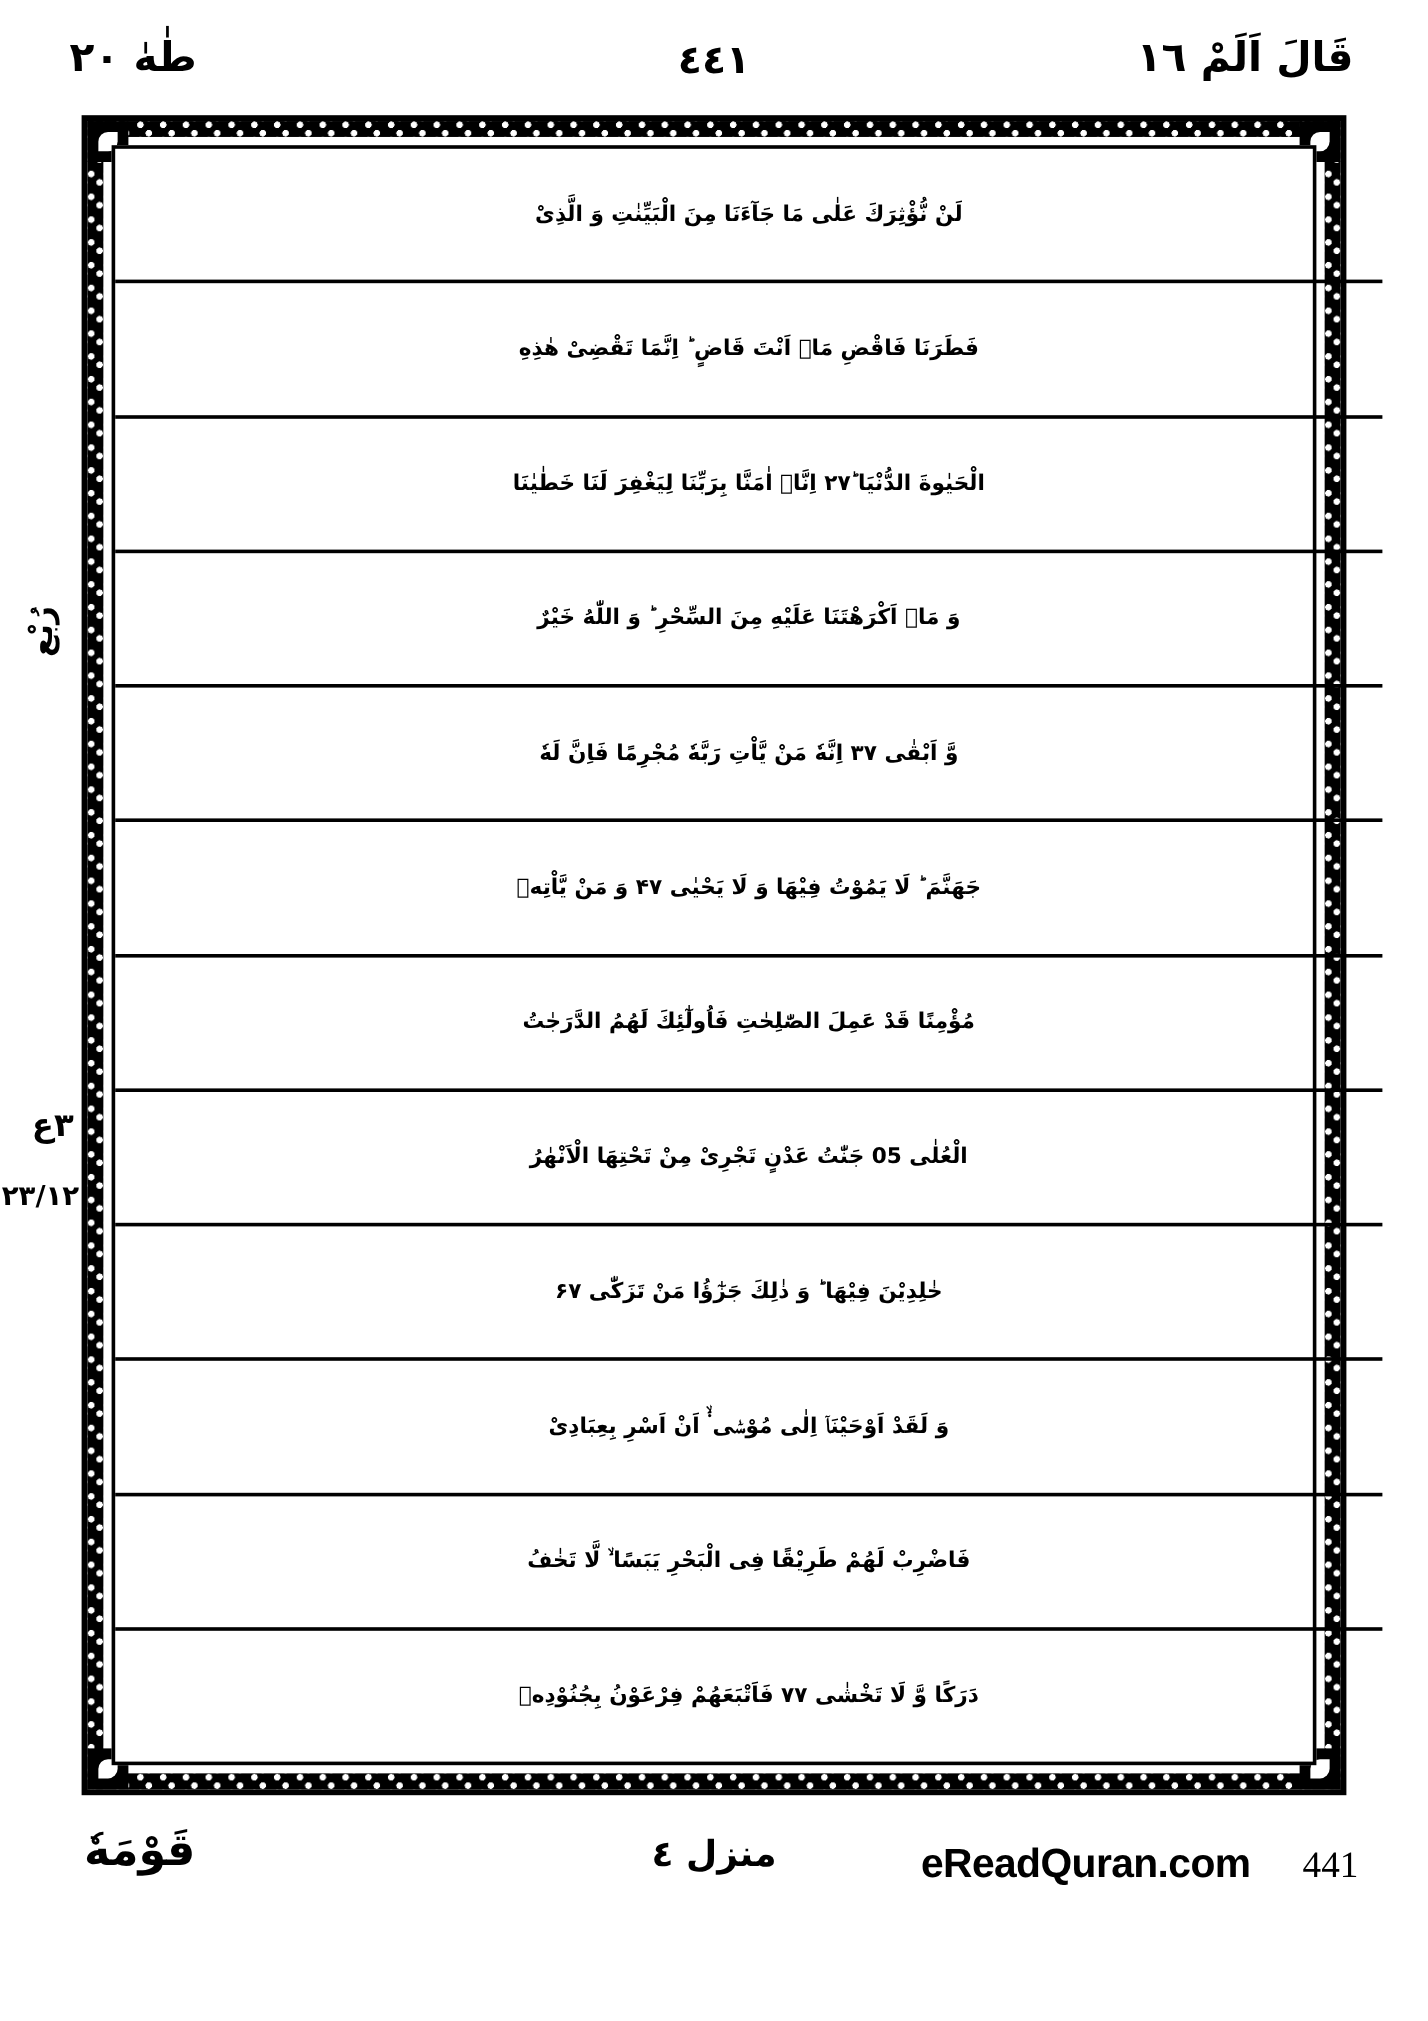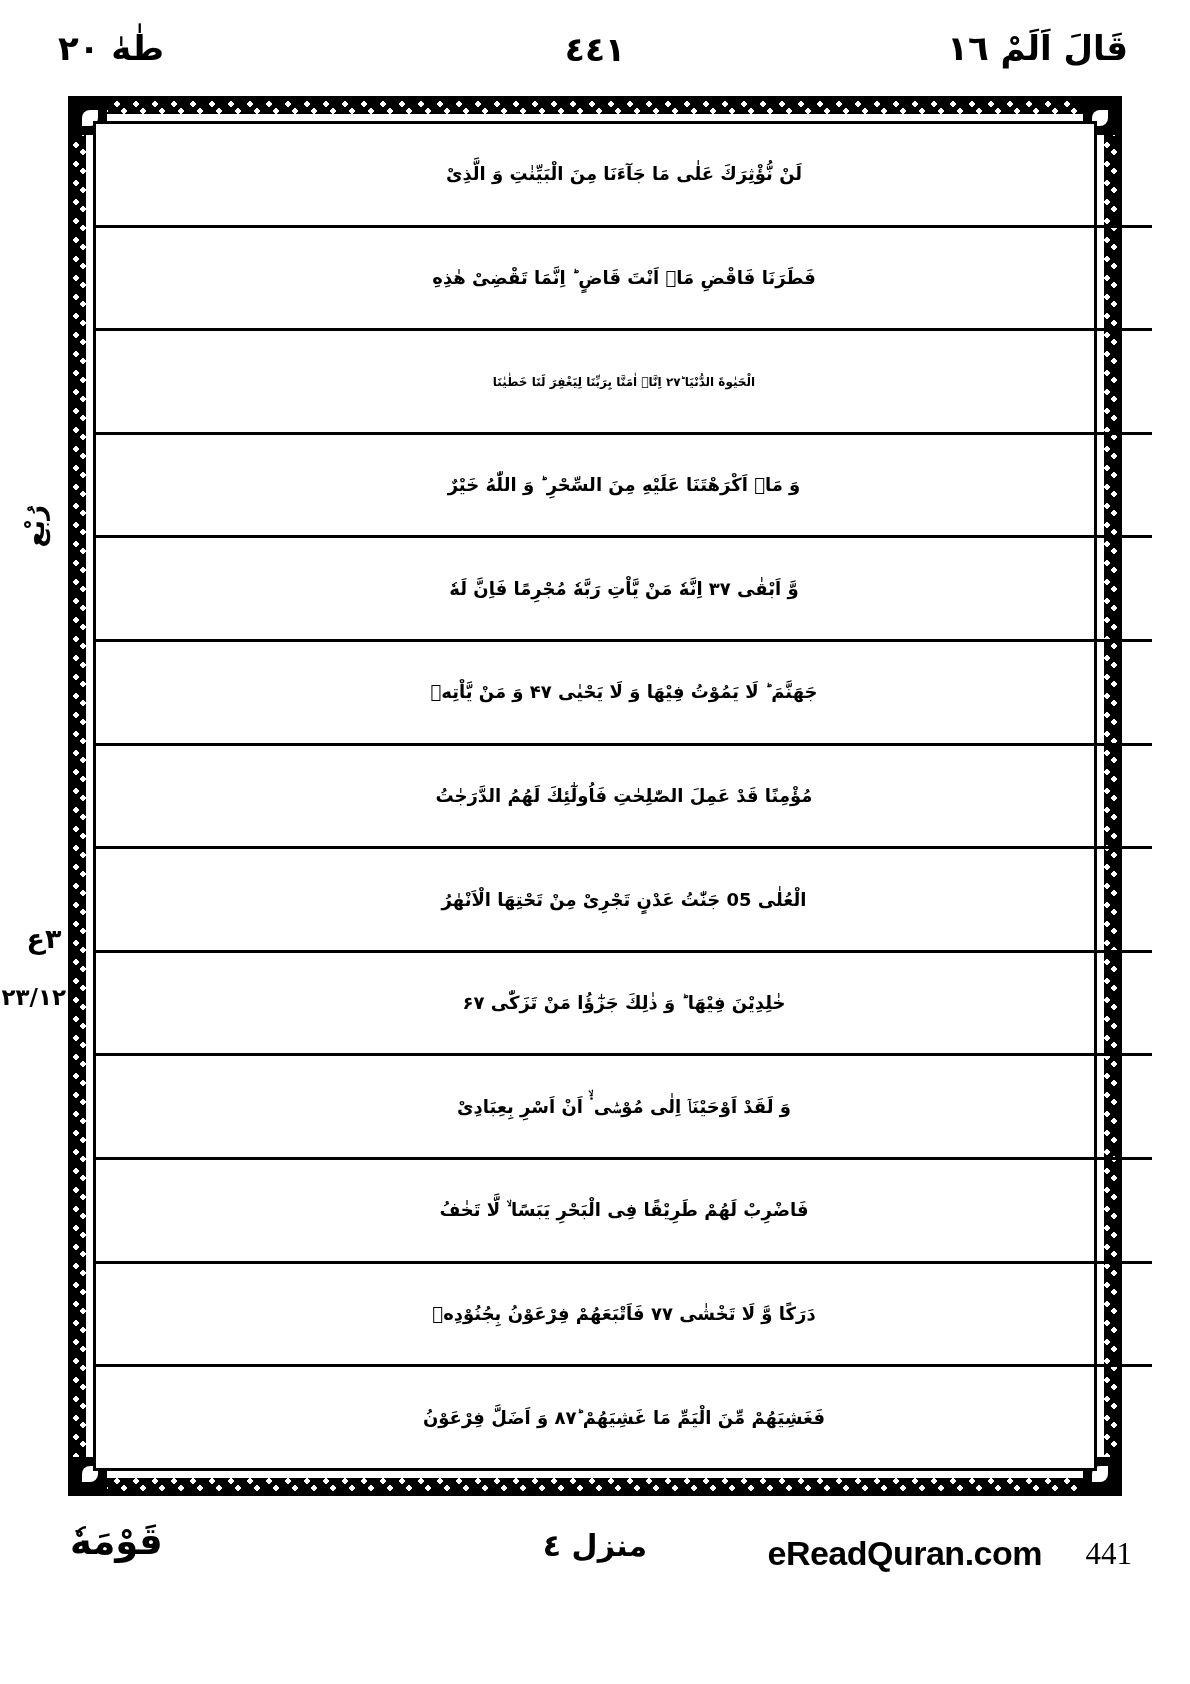--- a/index.html
+++ b/index.html
@@ -211,21 +211,21 @@
   </div>
 
   <div class="textblock">
     <div class="ayah-line">
         <div class="ayah-text" style="font-size: 18px;">لَنْ نُّؤْثِرَكَ عَلٰى مَا جَآءَنَا مِنَ الْبَيِّنٰتِ وَ الَّذِىْ</div>
       </div>
     <div class="ayah-line">
         <div class="ayah-text" style="font-size: 18px;">فَطَرَنَا فَاقْضِ مَاۤ اَنْتَ قَاضٍ ؕ اِنَّمَا تَقْضِىْ هٰذِهِ</div>
       </div>
     <div class="ayah-line">
-        <div class="ayah-text" style="font-size: 12px;">الْحَيٰوةَ الدُّنْيَا ؕ۷۲ اِنَّاۤ اٰمَنَّا بِرَبِّنَا لِيَغْفِرَ لَنَا خَطٰيٰنَا</div>
+        <div class="ayah-text" style="font-size: 18px;">الْحَيٰوةَ الدُّنْيَا ؕ۷۲ اِنَّاۤ اٰمَنَّا بِرَبِّنَا لِيَغْفِرَ لَنَا خَطٰيٰنَا</div>
       </div>
     <div class="ayah-line">
         <div class="ayah-text" style="font-size: 18px;">وَ مَاۤ اَكْرَهْتَنَا عَلَيْهِ مِنَ السِّحْرِ ؕ وَ اللّٰهُ خَيْرٌ</div>
       </div>
     <div class="ayah-line">
         <div class="ayah-text" style="font-size: 18px;">وَّ اَبْقٰى ۷۳ اِنَّهٗ مَنْ يَّاْتِ رَبَّهٗ مُجْرِمًا فَاِنَّ لَهٗ</div>
       </div>
     <div class="ayah-line">
         <div class="ayah-text" style="font-size: 18px;">جَهَنَّمَ ؕ لَا يَمُوْتُ فِيْهَا وَ لَا يَحْيٰى ۷۴ وَ مَنْ يَّاْتِهٖ</div>
       </div>
@@ -239,23 +239,20 @@
         <div class="ayah-text" style="font-size: 18px;">خٰلِدِيْنَ فِيْهَا ؕ وَ ذٰلِكَ جَزٰٓؤُا مَنْ تَزَكّٰى ۷۶</div>
       </div>
     <div class="ayah-line">
         <div class="ayah-text" style="font-size: 18px;">وَ لَقَدْ اَوْحَيْنَاۤ اِلٰى مُوْسٰۤى ۬ۙ اَنْ اَسْرِ بِعِبَادِىْ</div>
       </div>
     <div class="ayah-line">
         <div class="ayah-text" style="font-size: 18px;">فَاضْرِبْ لَهُمْ طَرِيْقًا فِى الْبَحْرِ يَبَسًا ۙ لَّا تَخٰفُ</div>
       </div>
     <div class="ayah-line">
         <div class="ayah-text" style="font-size: 18px;">دَرَكًا وَّ لَا تَخْشٰى ۷۷ فَاَتْبَعَهُمْ فِرْعَوْنُ بِجُنُوْدِهٖ</div>
-      </div>
-    <div class="ayah-line">
-        <div class="ayah-text" style="font-size: 18px;">فَغَشِيَهُمْ مِّنَ الْيَمِّ مَا غَشِيَهُمْ ؕ۷۸ وَ اَضَلَّ فِرْعَوْنُ</div>
       </div>
   </div>
 
   <div class="footer">
     <div class="ft-catch">قَوْمَهٗ</div>
     <div class="ft-manzil">منزل ٤</div>
     <div class="ft-site">eReadQuran.com</div>
     <div class="ft-page">441</div>
   </div>
 

